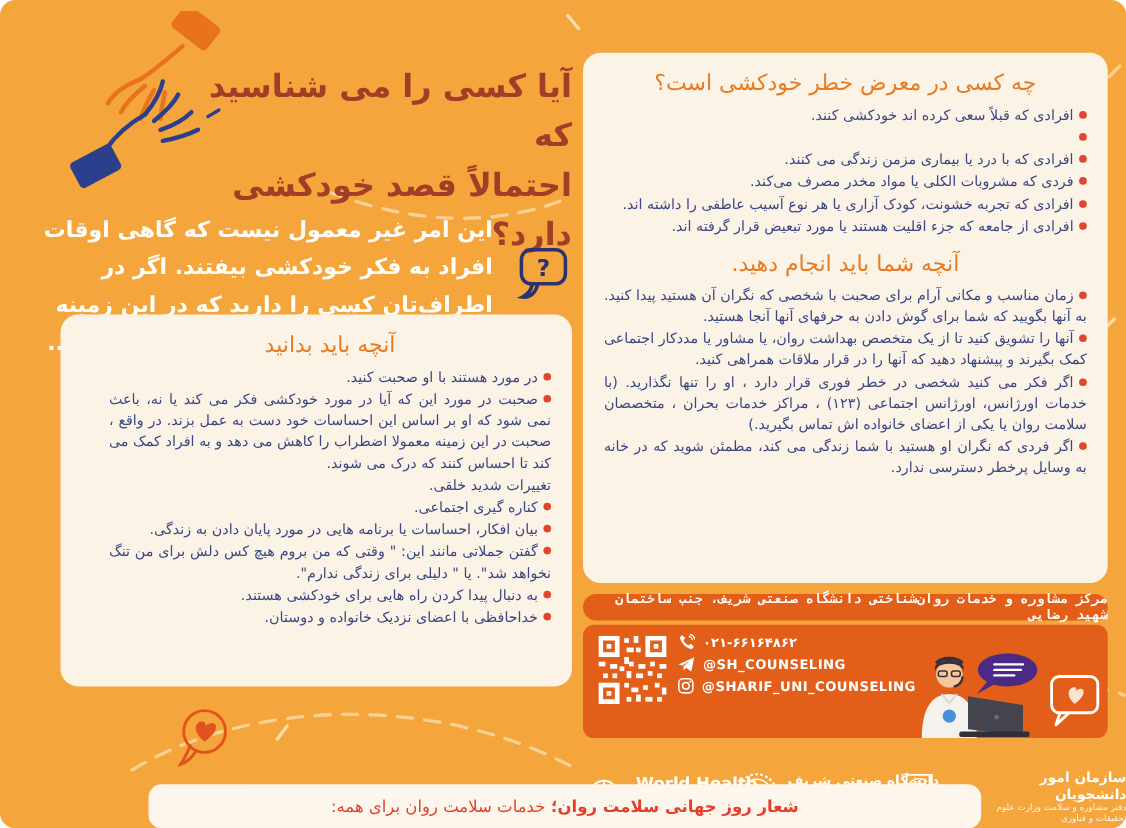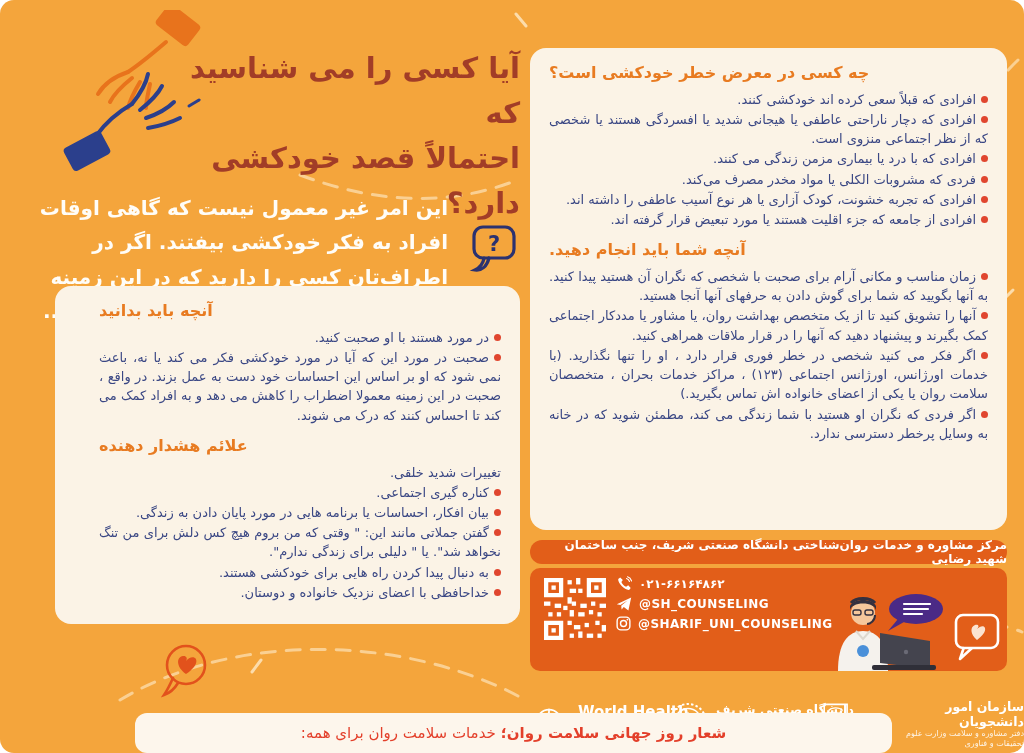--- a/index.html
+++ b/index.html
@@ -9,52 +9,52 @@
     font-family:"DejaVu Sans",sans-serif;
   }
   svg{display:block}
   .abs{position:absolute}
 
   
   .deco{position:absolute;inset:0;pointer-events:none;z-index:0}
 
   
   .title{
-    left:175px;top:46px;width:345px;direction:rtl;text-align:right;
+    left:175px;top:56px;width:345px;direction:rtl;text-align:right;
     color:#A23D27;font-weight:bold;font-size:29px;line-height:1.55;z-index:2;
   }
   .intro{
     left:11px;top:191px;width:437px;direction:rtl;text-align:right;
     color:#FFFDF8;font-weight:bold;font-size:20px;line-height:1.72;z-index:2;
   }
 
   
   .card{
     background:#FBF3E6;border-radius:16px;direction:rtl;z-index:2;
     color:#3A4784;font-size:13px;line-height:1.48;text-align:justify;
     padding:13px 19px;box-sizing:border-box;overflow:hidden;
   }
   .card-left{left:55px;top:286px;width:465px;height:338px;padding-left:44px;}
   .card-right{left:530px;top:48px;width:477px;height:482px;}
   .card h3{
-    margin:0 0 5px 0;color:#E87B21;font-size:16px;font-weight:bold;text-align:left;
+    margin:0 0 5px 0;color:#E87B21;font-size:20px;font-weight:normal;text-align:center;
   }
   .card h3.mt{margin-top:9px;}
   .bullet{margin-bottom:1px;}
   .dot{
     display:inline-block;width:7px;height:7px;border-radius:50%;
     background:#E0462F;margin-left:5px;vertical-align:1px;
   }
   .plain-item{margin-bottom:1px;}
 
   
   .addr-pill{
     left:530px;top:540px;width:477px;height:24px;background:#E25E19;border-radius:12px;
     color:#fff;font-weight:bold;font-size:12px;direction:rtl;z-index:2;
-    display:flex;align-items:center;justify-content:center;box-sizing:border-box;
+    display:flex;align-items:center;justify-content:center;box-sizing:border-box;font-family:Liberation Mono, monospace;
   }
   .contact-box{
     left:530px;top:568px;width:477px;height:103px;background:#E25E19;border-radius:10px;
     z-index:2;overflow:hidden;
   }
   .qr{position:absolute;left:14px;top:10px;}
   .contact-rows{position:absolute;left:86px;top:8px;display:flex;flex-direction:column;gap:4px;}
   .crow{display:flex;align-items:center;gap:7px;color:#fff;font-weight:bold;font-size:12px;letter-spacing:.4px;}
   .crow .num{direction:ltr;}
   .person-illo{position:absolute;left:288px;bottom:0;}
@@ -128,33 +128,32 @@
     <rect x="5" y="7" width="40" height="31" rx="9" fill="none" stroke="#2B3270" stroke-width="3.2"></rect>
     <path d="M15,38 C14,45 10,48 6,50 C13,51 18,46 20,38" fill="none" stroke="#2B3270" stroke-width="3.2" stroke-linecap="round"></path>
     <text x="25" y="31" text-anchor="middle" font-size="21" font-weight="bold" fill="#2B3270" font-family="DejaVu Sans, sans-serif">?</text>
   </svg>
 
   <div class="abs card card-left">
     <h3>آنچه باید بدانید</h3>
     <div class="bullet"><span class="dot"></span><span>در مورد هستند با او صحبت کنید.</span></div>
     <div class="bullet"><span class="dot"></span><span>صحبت در مورد این که آیا در مورد خودکشی فکر می کند یا نه، باعث نمی شود که او بر اساس این احساسات خود دست به عمل بزند. در واقع ، صحبت در این زمینه معمولا اضطراب را کاهش می دهد و به افراد کمک می کند تا احساس کنند که درک می شوند.</span></div>
 
-    <h3 class="mt">علائم هشدار دهنده</h3>
     <div class="plain-item">تغییرات شدید خلقی.</div>
     <div class="bullet"><span class="dot"></span><span>کناره گیری اجتماعی.</span></div>
     <div class="bullet"><span class="dot"></span><span>بیان افکار، احساسات یا برنامه هایی در مورد پایان دادن به زندگی.</span></div>
     <div class="bullet"><span class="dot"></span><span>گفتن جملاتی مانند این: " وقتی که من بروم هیچ کس دلش برای من تنگ نخواهد شد". یا " دلیلی برای زندگی ندارم".</span></div>
     <div class="bullet"><span class="dot"></span><span>به دنبال پیدا کردن راه هایی برای خودکشی هستند.</span></div>
     <div class="bullet"><span class="dot"></span><span>خداحافظی با اعضای نزدیک خانواده و دوستان.</span></div>
   </div>
 
   <div class="abs card card-right">
     <h3>چه کسی در معرض خطر خودکشی است؟</h3>
     <div class="bullet"><span class="dot"></span><span>افرادی که قبلاً سعی کرده اند خودکشی کنند.</span></div>
-    <div class="bullet"><span class="dot"></span><span>افرادی که دچار ناراحتی عاطفی یا هیجانی شدید یا افسردگی هستند یا شخصی که از نظر اجتماعی منزوی است.</span></div>
+    <div class="bullet"><span class="dot"></span></div>
     <div class="bullet"><span class="dot"></span><span>افرادی که با درد یا بیماری مزمن زندگی می کنند.</span></div>
     <div class="bullet"><span class="dot"></span><span>فردی که مشروبات الکلی یا مواد مخدر مصرف می‌کند.</span></div>
     <div class="bullet"><span class="dot"></span><span>افرادی که تجربه خشونت، کودک آزاری یا هر نوع آسیب عاطفی را داشته اند.</span></div>
     <div class="bullet"><span class="dot"></span><span>افرادی از جامعه که جزء اقلیت هستند یا مورد تبعیض قرار گرفته اند.</span></div>
 
     <h3 class="mt">آنچه شما باید انجام دهید.</h3>
     <div class="bullet"><span class="dot"></span><span>زمان مناسب و مکانی آرام برای صحبت با شخصی که نگران آن هستید پیدا کنید. به آنها بگویید که شما برای گوش دادن به حرفهای آنها آنجا هستید.</span></div>
     <div class="bullet"><span class="dot"></span><span>آنها را تشویق کنید تا از یک متخصص بهداشت روان، یا مشاور یا مددکار اجتماعی کمک بگیرند و پیشنهاد دهید که آنها را در قرار ملاقات همراهی کنید.</span></div>
     <div class="bullet"><span class="dot"></span><span>اگر فکر می کنید شخصی در خطر فوری قرار دارد ، او را تنها نگذارید. (با خدمات اورژانس، اورژانس اجتماعی (۱۲۳) ، مراکز خدمات بحران ، متخصصان سلامت روان یا یکی از اعضای خانواده اش تماس بگیرید.)</span></div>
     <div class="bullet"><span class="dot"></span><span>اگر فردی که نگران او هستید با شما زندگی می کند، مطمئن شوید که در خانه به وسایل پرخطر دسترسی ندارد.</span></div>

